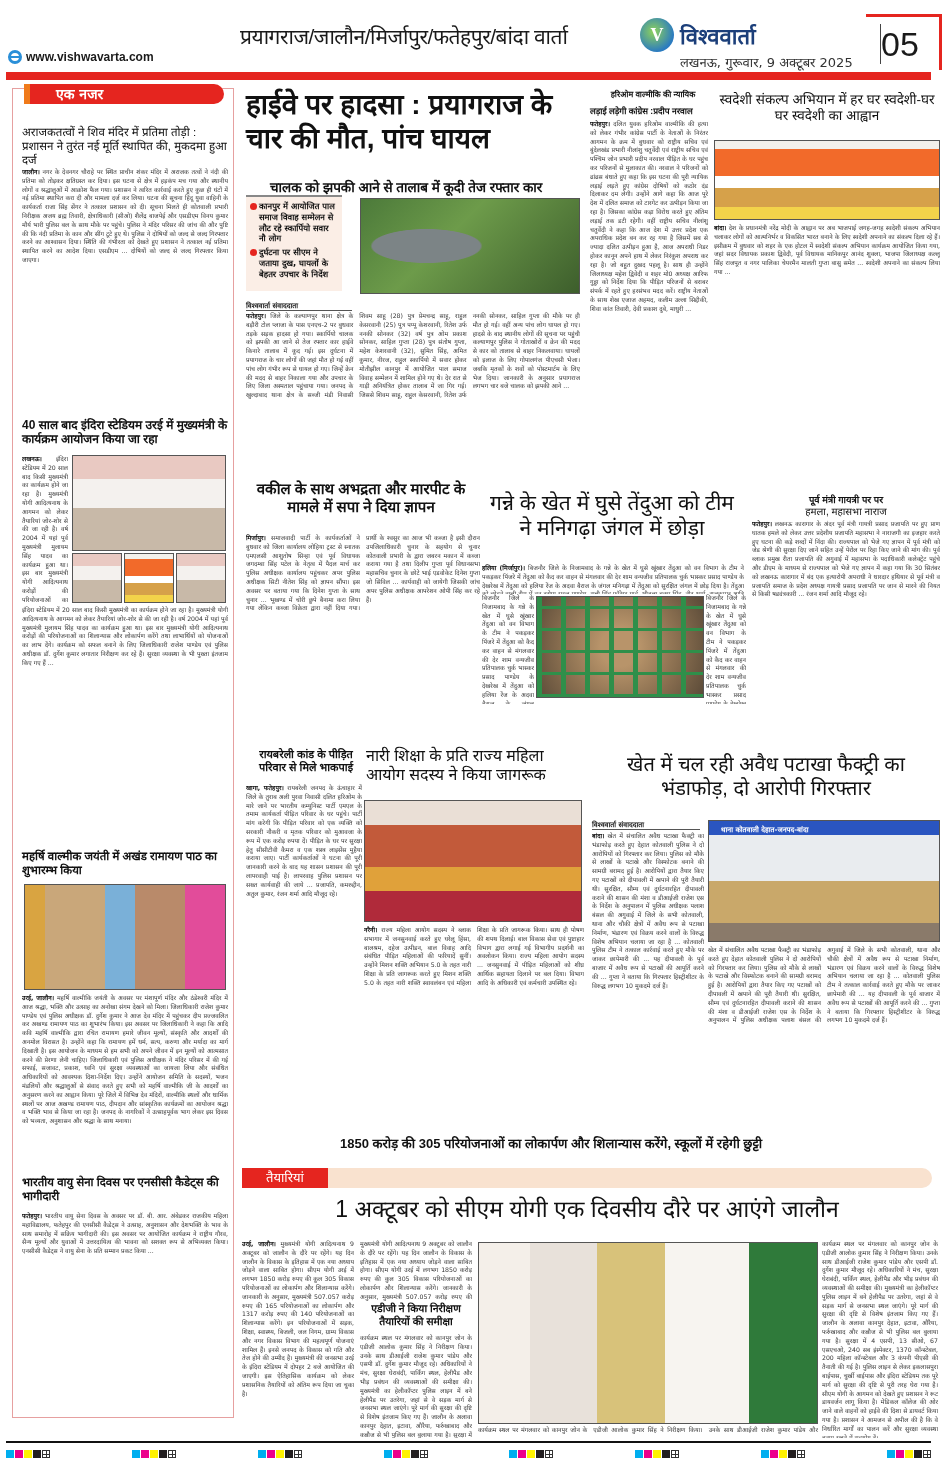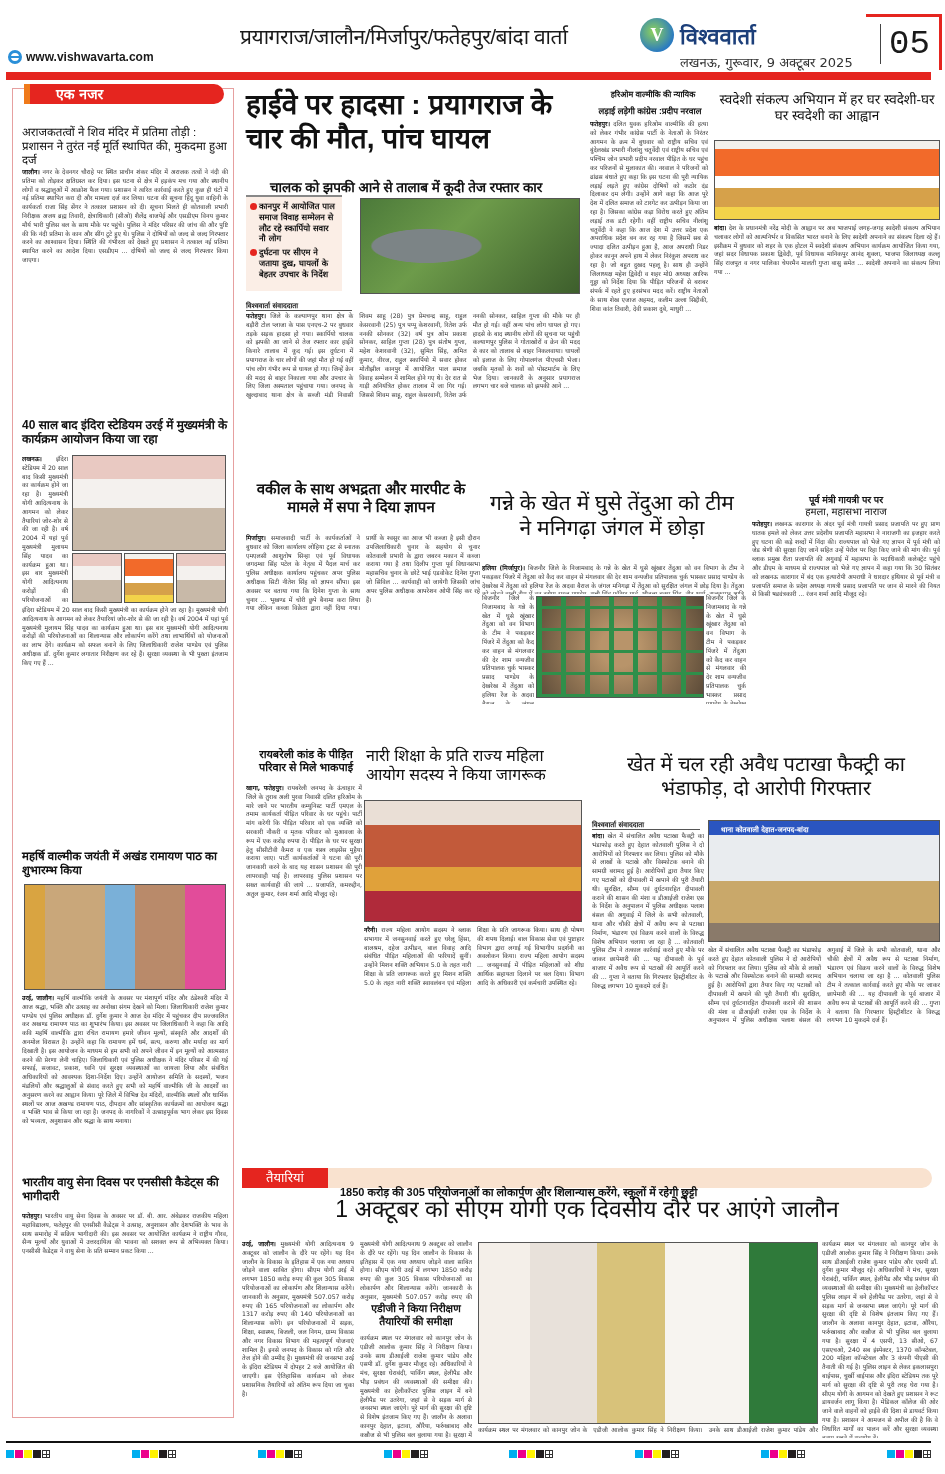--- a/index.html
+++ b/index.html
@@ -8,21 +8,21 @@
   .masthead { left: 0; top: 0; width: 945px; height: 72px; }
   .site-url { left: 8px; top: 50px; font-size: 12px; font-weight: bold; font-family: "Liberation Sans", sans-serif; display: flex; align-items: center; gap: 4px; }
   .e-icon { width: 14px; height: 14px; border-radius: 50%; border: 3px solid #2a8fd8; position: relative; }
   .e-icon::after { content: ""; position: absolute; left: -2px; top: 3px; width: 12px; height: 2px; background: #2a8fd8; }
   .edition-title { left: 240px; top: 22px; font-size: 21px; font-family: "Liberation Sans", sans-serif; letter-spacing: -0.5px; }
   .logo { left: 640px; top: 18px; display: flex; align-items: center; gap: 6px; }
   .logo-mark { width: 34px; height: 34px; border-radius: 50%; background: radial-gradient(circle at 40% 40%, #8fd35a, #2b7bc0 70%); display:flex; align-items:center; justify-content:center; color:#fff; font-weight:bold; font-size:18px; font-family: "Liberation Serif", serif; }
   .logo-name { font-size: 22px; font-weight: bold; color: #1c3f7a; font-family: "Liberation Sans", sans-serif; }
   .dateline { left: 680px; top: 53px; font-size: 13px; color: #333; }
   .page-num-box { left: 866px; top: 14px; width: 76px; height: 56px; border-top: 3px solid #e5251f; border-right: 3px solid #e5251f; }
-  .page-num { left: 880px; top: 24px; font-size: 34px; font-family: Liberation Mono, monospace; border-left: 1px solid #444; padding-left: 8px; line-height: 40px; }
+  .page-num { left: 880px; top: 24px; font-size: 34px; font-family: Liberation Sans, sans-serif; border-left: 1px solid #444; line-height: 40px; }
   .redbar { left: 6px; top: 72px; width: 925px; height: 8px; background: #e5251f; }
   .leftcol { left: 12px; top: 88px; width: 222px; height: 1330px; border: 1.5px solid #e6a0a0; }
   .ek-najar { left: 24px; top: 84px; width: 200px; height: 20px; background: linear-gradient(90deg, #f07a1a 0 6px, #e5251f 6px); border-radius: 0 10px 10px 0; color: #fff; font-weight: bold; font-size: 14px; padding-left: 32px; line-height: 20px; }
   .hl { font-family: "Liberation Sans", sans-serif; color: #111; line-height: 1.2; font-weight: bold; }
   .body-text { font-size: 6.2px; line-height: 1.42; color: #333; text-align: justify; overflow: hidden; }
   .body-text b { color: #111; }
   .photo { overflow: hidden; border: 1px solid #555; }
   .ph-crowd { background: linear-gradient(180deg, #e9c9c2 0 25%, #f4f1ee 25% 55%, #c8b9a8 55%); }
   .ph-water { background: radial-gradient(ellipse at 30% 50%, #7c8486 0 25%, transparent 26%), linear-gradient(135deg, #4c7a3a, #6d9b4a 40%, #3d5e2c); }
   .ph-stage { background: linear-gradient(180deg, #f3f0ea 0 10%, #f26a2a 10% 45%, #ffffff 45% 60%, #d6a14a 60% 85%, #f3d34a 85%); }
@@ -30,21 +30,21 @@
   .ph-temple { background: linear-gradient(90deg, #d9a441 0 10%, #c9a77a 10% 40%, #7ab0d8 40% 55%, #b98a6a 55% 80%, #e24c9a 80%); }
   .ph-women { background: linear-gradient(180deg, #eadfd6 0 20%, #c25a3a 20% 55%, #e0a13a 55% 75%, #b02a3a 75%); }
   .ph-police { background: linear-gradient(180deg, #2a55c0 0 12%, #e9ecef 12% 50%, #c9a86a 50% 85%, #8a7a6a 85%); padding-left: 20px; }
   .ph-meeting { background: linear-gradient(90deg, #f4efe9 0 15%, #e8e1da 15% 35%, #d8c27a 35% 55%, #f7f4f0 55% 80%, #2f7a3a 80%); }
   .bullet-box { left: 246px; top: 195px; width: 96px; height: 96px; background: #fbeee6; border-top: 2px solid #888; padding: 4px; }
   .bullet { font-size: 8.3px; line-height: 1.3; color: #111; position: relative; padding-left: 9px; margin-bottom: 3px; font-weight: bold; }
   .bullet::before { content: ""; position: absolute; left: 0; top: 2px; width: 7px; height: 7px; border-radius: 50%; background: #e5251f; }
   .byline { font-size: 7px; font-weight: bold; color: #222; border-bottom: 1px solid #555; }
   .taiyari-bar { left: 242px; top: 1168px; width: 690px; height: 20px; background: #f9e2cf; border-radius: 0 10px 10px 0; }
   .taiyari-tag { left: 242px; top: 1168px; width: 86px; height: 20px; background: #e5251f; color: #fff; font-size: 13px; line-height: 20px; text-align: center; }
-  .taiyari-text { left: 340px; top: 1184px; font-size: 11px; line-height: 16px; }
+  .taiyari-text { left: 340px; top: 1136px; font-size: 13px; line-height: 16px; }
   .footer-rule { left: 6px; top: 1441px; width: 925px; height: 2px; background: #111; }
   .regmarks { left: 6px; top: 1450px; width: 925px; height: 14px; display: flex; justify-content: space-between; }
   .regset { display: flex; gap: 1px; }
   .sw { width: 8px; height: 8px; }
   .sw.c { background: #00aeef; } .sw.m { background: #ec008c; } .sw.y { background: #fff200; } .sw.k { background: #231f20; }
   .sw.x { border: 1px solid #333; position: relative; }
   .sw.x::before { content: ""; position: absolute; left: 3px; top: 0; width: 1px; height: 6px; background: #333; }
   .sw.x::after { content: ""; position: absolute; left: 0; top: 3px; width: 6px; height: 1px; background: #333; }
   .cols2 { column-count: 2; column-gap: 6px; }
   .cols3 { column-count: 3; column-gap: 6px; }
@@ -109,21 +109,21 @@
   <div class="bullet">दुर्घटना पर सीएम ने जताया दुख, घायलों के बेहतर उपचार के निर्देश</div>
 </div>
 <div class="abs photo ph-water" style="left:360px;top:198px;width:220px;height:96px;"></div>
 <div class="abs byline" style="left:246px;top:301px;width:106px;">विश्ववार्ता संवाददाता</div>
 <div class="abs body-text cols3" style="left:246px;top:312px;width:334px;height:152px;">
   <b>फतेहपुर।</b>
   <span>जिले के कल्याणपुर थाना क्षेत्र के बड़ौरी टोल प्लाजा के पास एनएच-2 पर बुधवार तड़के सड़क हादसा हो गया। स्कार्पियो चालक को झपकी आ जाने से तेज रफ्तार कार हाईवे किनारे तालाब में कूद गई। इस दुर्घटना में प्रयागराज के चार लोगों की जहां मौत हो गई वहीं पांच लोग गंभीर रूप से घायल हो गए। जिन्हें क्रेन की मदद से बाहर निकाला गया और उपचार के लिए जिला अस्पताल पहुंचाया गया। जनपद के खुल्दाबाद थाना क्षेत्र के सब्जी मंडी निवासी शिवम साहू (28) पुत्र प्रेमचन्द्र साहू, राहुल केसरवानी (25) पुत्र पप्पू केशरवानी, रितेश उर्फ ननकी सोनकर (32) वर्ष पुत्र ओम प्रकाश सोनकर, साहिल गुप्ता (28) पुत्र संतोष गुप्ता, महेश केशरवानी (32), सुमित सिंह, अमित कुमार, नीरज, राहुल स्कार्पियो में सवार होकर मोतीझील कानपुर में आयोजित पाल समाज विवाह सम्मेलन में शामिल होने गए थे। देर रात से गाड़ी अनियंत्रित होकर तालाब में जा गिर गई। जिससे शिवम साहू, राहुल केसरवानी, रितेश उर्फ ननकी सोनकर, साहिल गुप्ता की मौके पर ही मौत हो गई। वहीं अन्य पांच लोग घायल हो गए। हादसे के बाद स्थानीय लोगों की सूचना पर पहुंची कल्याणपुर पुलिस ने गोताखोरों व क्रेन की मदद से कार को तालाब से बाहर निकलवाया। घायलों को इलाज के लिए गोपालगंज पीएचसी भेजा। जबकि मृतकों के शवों को पोस्टमार्टम के लिए भेज दिया। जानकारी के अनुसार प्रयागराज लगभग चार बजे चालक को झपकी आने ...</span>
 </div>
 
 <div class="abs hl" style="left:598px;top:90px;width:110px;font-size:8px;text-align:center;">हरिओम वाल्मीकि की न्यायिक</div>
-<div class="abs hl" style="left:590px;top:106px;width:120px;font-size:8.5px;font-weight:bold;text-align:center;">लड़ाई लड़ेगी कांग्रेस :प्रदीप नरवाल</div>
+<div class="abs hl" style="left:590px;top:106px;width:120px;font-size:8.5px;font-weight:bold;">लड़ाई लड़ेगी कांग्रेस :प्रदीप नरवाल</div>
 <div class="abs body-text" style="left:590px;top:120px;width:118px;height:346px;">
   <b>फतेहपुर।</b>
   <span>दलित युवक हरिओम वाल्मीकि की हत्या को लेकर गंभीर कांग्रेस पार्टी के नेताओं के निरंतर आगमन के क्रम में बुधवार को राष्ट्रीय सचिव एवं बुंदेलखंड प्रभारी नीलांशु चतुर्वेदी एवं राष्ट्रीय सचिव एवं पश्चिम जोन प्रभारी प्रदीप नरवाल पीड़ित के घर पहुंच कर परिजनों से मुलाकात की। नरवाल ने परिजनों को ढांढस बंधाते हुए कहा कि इस घटना की पूरी न्यायिक लड़ाई लड़ते हुए कांग्रेस दोषियों को कठोर दंड दिलाकर दम लेगी। उन्होंने आगे कहा कि आज पूरे देश में दलित समाज को टारगेट कर उत्पीड़न किया जा रहा है। जिसका कांग्रेस कड़ा विरोध करते हुए अंतिम लड़ाई तक डटी रहेगी। वहीं राष्ट्रीय सचिव नीलांशु चतुर्वेदी ने कहा कि आज देश में उत्तर प्रदेश एक अपराधिक प्रदेश बन कर रह गया है जिसमें सब से ज्यादा दलित उत्पीड़न हुआ है, आज अपराधी निडर होकर कानून अपने हाथ में लेकर निरंकुश अपराध कर रहा है। जो बहुत दुखद पहलू है। साथ ही उन्होंने जिलाध्यक्ष महेश द्विवेदी व शहर मो0 अध्यक्ष आरिफ गुड्डा को निर्देश दिया कि पीड़ित परिजनों से बराबर संपर्क में रहते हुए हरसंभव मदद करें। राष्ट्रीय नेताओं के साथ शेख एजाज अहमद, कलीम उल्ला सिद्दीकी, शिवा कांत तिवारी, देवी प्रकाश दुबे, माधुरी ...</span>
 </div>
 
 <div class="abs hl" style="left:714px;top:92px;width:226px;font-size:13.5px;text-align:center;font-weight:500;">स्वदेशी संकल्प अभियान में हर घर स्वदेशी-घर घर स्वदेशी का आह्वान</div>
 <div class="abs photo ph-stage" style="left:714px;top:140px;width:226px;height:80px;"></div>
 <div class="abs body-text" style="left:714px;top:224px;width:226px;height:250px;">
   <b>बांदा।</b>
   <span>देश के प्रधानमंत्री नरेंद्र मोदी के आह्वान पर अब भाजपाई जगह-जगह स्वदेशी संकल्प अभियान चलाकर लोगों को आत्मनिर्भर व विकसित भारत बनाने के लिए स्वदेशी अपनाने का संकल्प दिला रहे हैं। इसीक्रम में बुधवार को शहर के एक होटल में स्वदेशी संकल्प अभियान कार्यक्रम आयोजित किया गया, जहां सदर विधायक प्रकाश द्विवेदी, पूर्व विधायक मानिकपुर आनंद शुक्ला, भाजपा जिलाध्यक्ष कल्लू सिंह राजपूत व नगर पालिका चेयरमैन मालती गुप्ता बासु समेत ... स्वदेशी अपनाने का संकल्प लिया गया ...</span>

